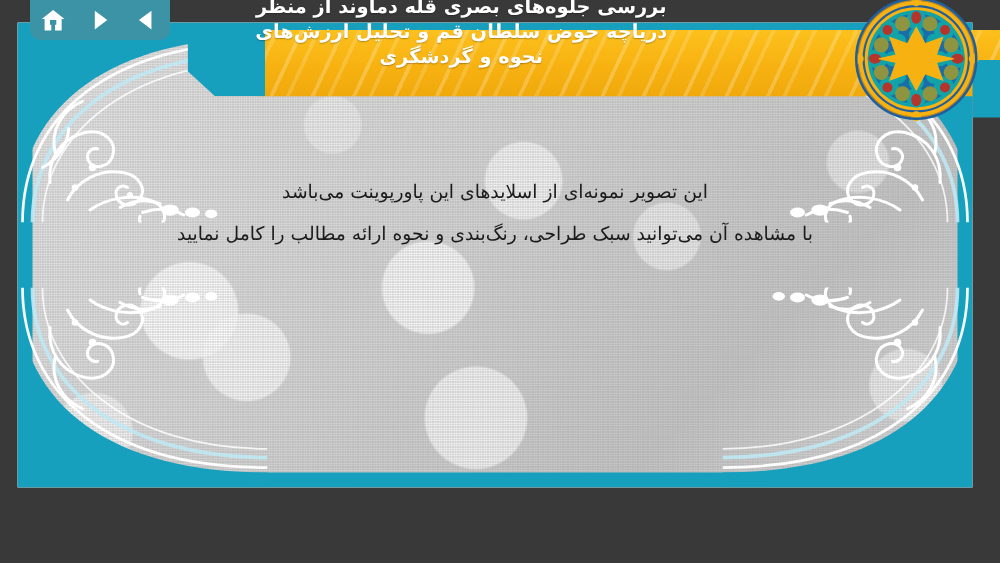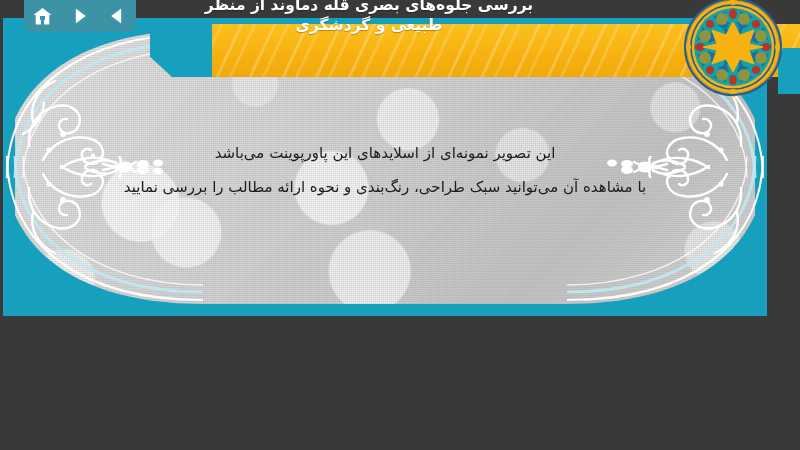--- a/index.html
+++ b/index.html
@@ -44,24 +44,24 @@
     display: flex;
     align-items: center;
     justify-content: center;
     cursor: pointer;
   }
   .navicon svg { display: block; }
 
   
   #slide {
     position: absolute;
-    left: 3px;
+    left: 14px;
     top: 18px;
     width: 764px;
-    height: 298px;
+    height: 372px;
     overflow: hidden;
     background: #cfcfcf;
   }
 
   
   #bg {
     position: absolute;
     inset: 0;
     background:
       radial-gradient(circle at 18% 62%, rgba(255,255,255,0.85) 0 38px, rgba(255,255,255,0) 40px),
@@ -313,34 +313,35 @@
           <ellipse cx="140" cy="152" rx="6" ry="4"></ellipse>
           <ellipse cx="155" cy="153" rx="5" ry="3.5"></ellipse>
           <circle cx="60" cy="116" r="3"></circle>
           <circle cx="46" cy="132" r="2.6"></circle>
         </g>
       </svg>
     </div>
 
     <div id="bodytext">
       <div class="body-line">این تصویر نمونه‌ای از اسلایدهای این پاورپوینت می‌باشد</div>
-      <div class="body-line">با مشاهده آن می‌توانید سبک طراحی، رنگ‌بندی و نحوه ارائه مطالب را بررسی نمایید</div>
+      <div class="body-line">با مشاهده آن می‌توانید سبک طراحی، رنگ‌بندی و نحوه ارائه مطالب را کامل نمایید</div>
     </div>
 
   </div>
 
   <div id="headband">
     <div id="band-yellow"></div>
     <div id="band-teal-tab"></div>
     <div id="band-teal-edge"></div>
   </div>
 
   <div id="titlewrap">
     <div class="title-line">بررسی جلوه‌های بصری قله دماوند از منظر</div>
-    <div class="title-line">طبیعی و گردشگری</div>
+    <div class="title-line">دریاچه حوض سلطان قم و تحلیل ارزش‌های</div>
+    <div class="title-line">نحوه و گردشگری</div>
   </div>
 
   <div id="medallion">
     <svg viewBox="0 0 106 106" width="106" height="106" aria-hidden="true">
       <circle cx="53" cy="53" r="48" fill="#f7b211"></circle>
       <circle cx="53" cy="53" r="47" fill="none" stroke="#b5852a" stroke-width="2"></circle>
       <circle cx="53" cy="53" r="43" fill="#1f5f9e"></circle>
       <circle cx="53" cy="53" r="40" fill="#12a3a8"></circle>
       <circle cx="53" cy="53" r="40" fill="none" stroke="#f7b211" stroke-width="2.5"></circle>
       <g>

